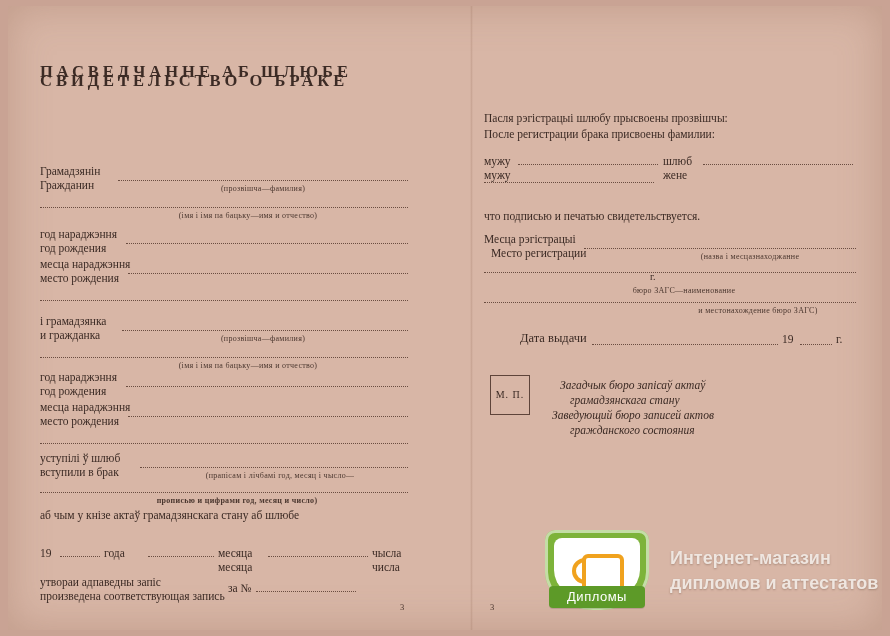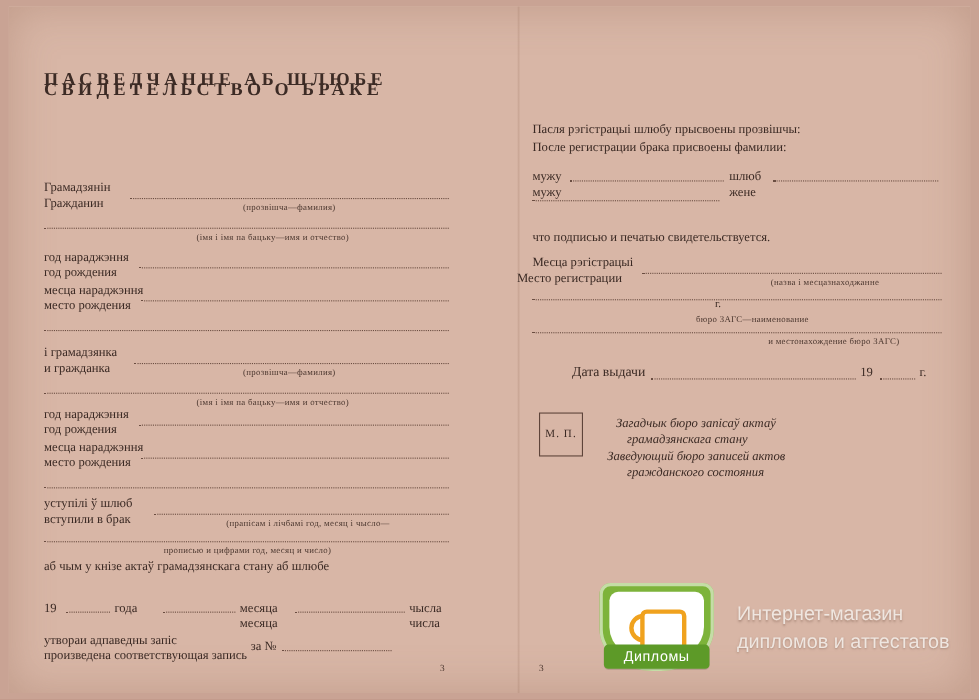--- a/index.html
+++ b/index.html
@@ -122,20 +122,21 @@
   #wm-text {
     position: absolute;
     left: 160px;
     top: 16px;
     color: #efe6e0;
     font-family: "Liberation Sans", sans-serif;
     font-size: 18px;
     line-height: 25px;
     text-shadow: 0 1px 2px rgba(90,60,45,.35);
     white-space: nowrap;
+    font-weight: bold;
   }
   #wm-badge {
     position: absolute;
     left: 35px;
     top: 0px;
     width: 104px;
     height: 92px;
   }
   #wm-shield {
     position: absolute;
@@ -232,21 +233,21 @@
     <div class="blk lbl ru" style="left:40px; top:415px;">место рождения</div>
     <div class="rule" style="left:128px; top:416px; width:280px;"></div>
     <div class="rule" style="left:40px; top:443px; width:368px;"></div>
 
     <div class="blk lbl be" style="left:40px; top:452px;">уступілі ў шлюб</div>
     <div class="blk lbl ru" style="left:40px; top:466px;">вступили в брак</div>
     <div class="rule" style="left:140px; top:467px; width:268px;"></div>
     <div class="blk hint" style="left:160px; top:471px; width:240px;">(прапісам і лічбамі год, месяц і чысло—</div>
 
     <div class="rule" style="left:40px; top:492px; width:368px;"></div>
-    <div class="blk hint" style="left:100px; top:496px; width:250px;">прописью и цифрами год, месяц и число)</div>
+    <div class="blk hint" style="left:112px; top:496px; width:250px;font-weight:bold;">прописью и цифрами год, месяц и число)</div>
 
     <div class="blk lbl be" style="left:40px; top:509px;">аб чым у кнізе актаў грамадзянскага стану аб шлюбе</div>
 
     <div class="blk lbl" style="left:40px; top:547px;">19</div>
     <div class="rule" style="left:60px; top:556px; width:40px;"></div>
     <div class="blk lbl" style="left:104px; top:547px;">года</div>
     <div class="blk lbl" style="left:218px; top:547px;">месяца</div>
     <div class="blk lbl" style="left:218px; top:561px;">месяца</div>
     <div class="rule" style="left:148px; top:556px; width:66px;"></div>
     <div class="rule" style="left:268px; top:556px; width:100px;"></div>
@@ -271,21 +272,21 @@
     <div class="rule" style="left:48px; top:164px; width:140px;"></div>
 
     <div class="blk lbl be" style="left:193px; top:155px;">шлюб</div>
     <div class="blk lbl ru" style="left:193px; top:169px;">жене</div>
     <div class="rule" style="left:233px; top:164px; width:150px;"></div>
     <div class="rule" style="left:14px; top:182px; width:170px;"></div>
 
     <div class="blk lbl ru" style="left:14px; top:210px;">что подписью и печатью свидетельствуется.</div>
 
     <div class="blk lbl be" style="left:14px; top:233px;">Месца рэгістрацыі</div>
-    <div class="blk lbl ru" style="left:0; top:247px;text-align:right;">Место регистрации</div>
+    <div class="blk lbl ru" style="left:21px; top:247px;text-align:right;">Место регистрации</div>
     <div class="rule" style="left:114px; top:248px; width:272px;"></div>
     <div class="blk hint" style="left:180px; top:252px; width:200px;">(назва і месцазнаходжанне</div>
 
     <div class="rule" style="left:14px; top:272px; width:372px;"></div>
     <div class="blk lbl" style="left:180px; top:270px; font-size:10px;">г.</div>
     <div class="blk hint" style="left:124px; top:286px; width:180px;">бюро ЗАГС—наименование</div>
 
     <div class="rule" style="left:14px; top:302px; width:372px;"></div>
     <div class="blk hint" style="left:188px; top:306px; width:200px;">и местонахождение бюро ЗАГС)</div>
 

